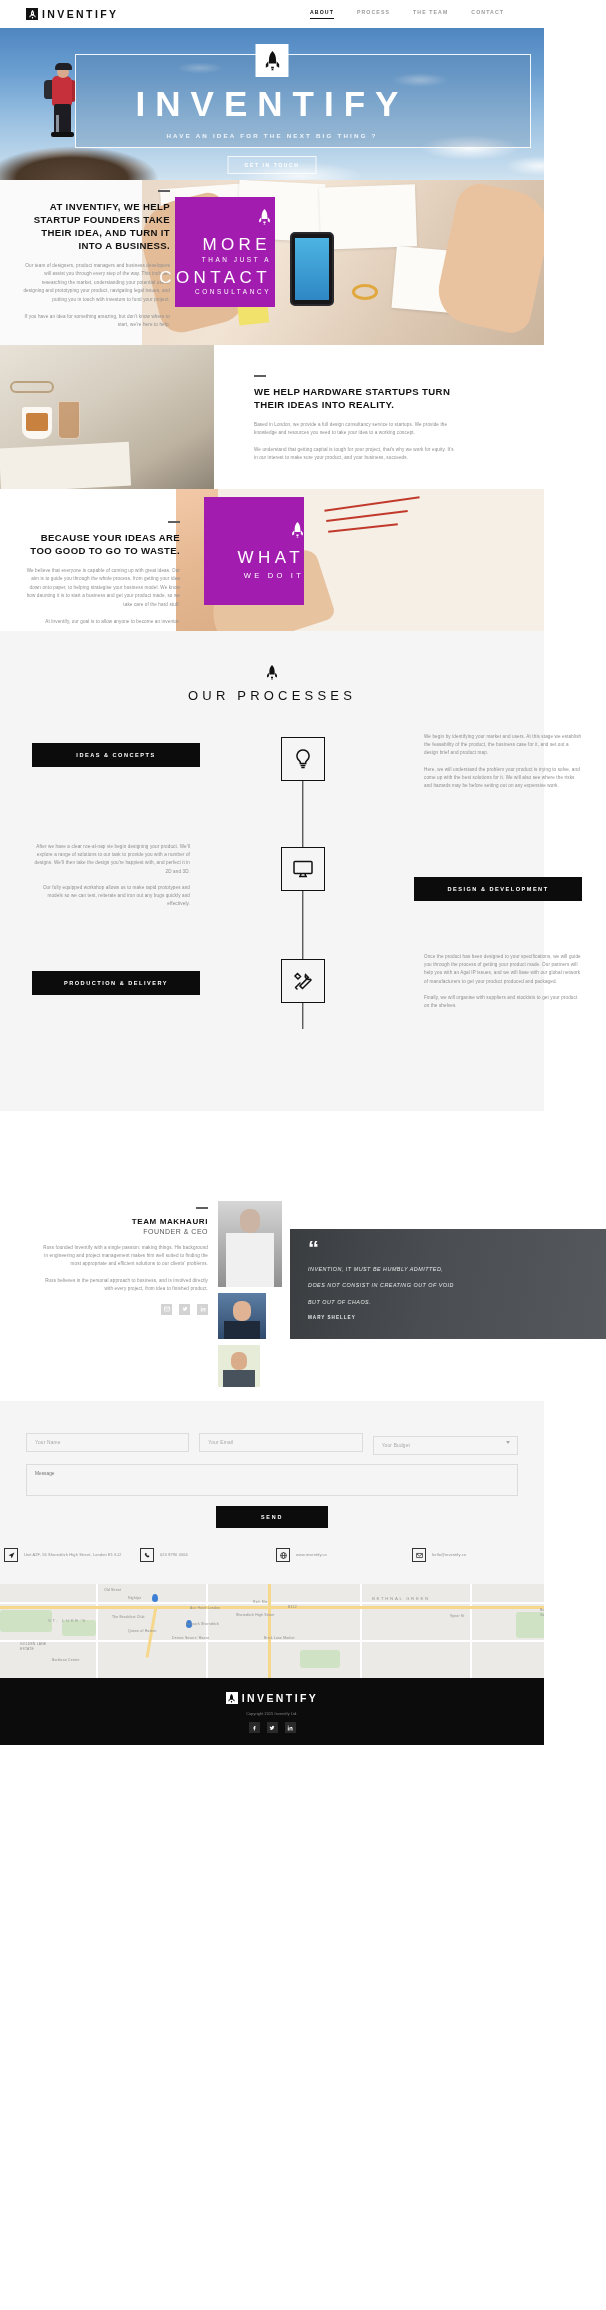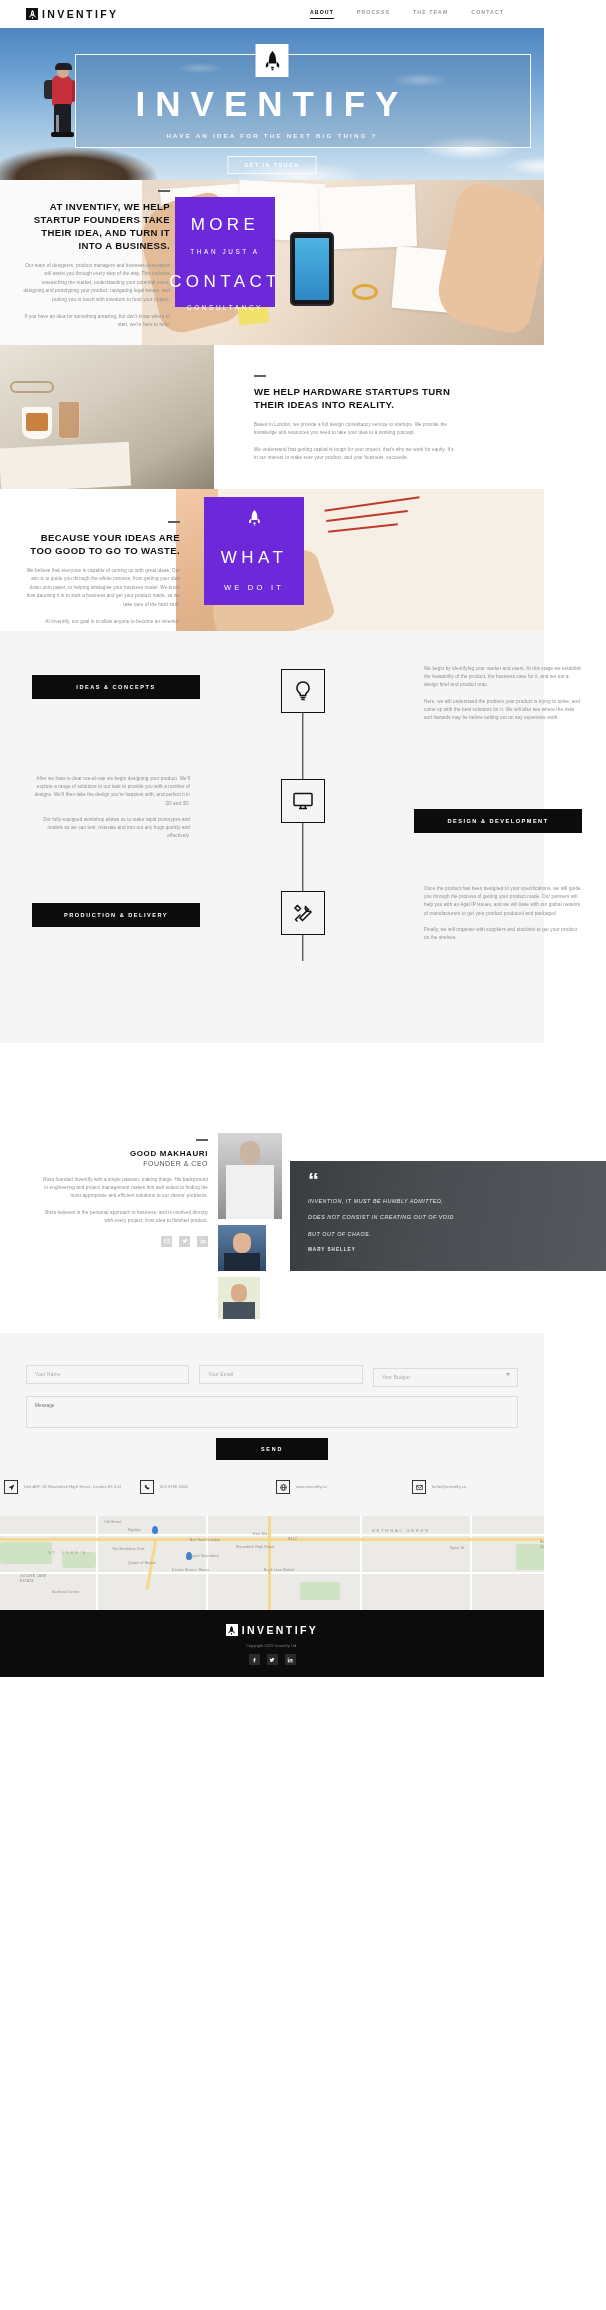--- a/index.html
+++ b/index.html
@@ -92,22 +92,22 @@
   .rule { width:12px; height:1.6px; background:#5f5f5f; display:block; }
   .h2 {
     font-size:9.6px; line-height:13px; font-weight:700; color:#111;
     letter-spacing:.35px; text-transform:uppercase;
   }
   .body-p {
     font-size:4.6px; line-height:8.6px; color:#8e8e8e; letter-spacing:.12px;
   }
   .body-p + .body-p { margin-top:8px; }
   .blackbox {
-    background:#6d28d9; color:#fff; display:flex; flex-direction:column;
-    align-items:center; justify-content:center; text-align:center;gap:12px;
+    background:#a21caf; color:#fff; display:flex; flex-direction:column;
+    align-items:flex-end; justify-content:center; text-align:center;
   }
   .blackbox svg { width:13px; height:16px; margin-bottom:9px; }
   .bb-big { font-size:17px; letter-spacing:4.4px; font-weight:400; line-height:1.25; }
   .bb-small { font-size:7.6px; letter-spacing:3.2px; font-weight:400; margin-top:3px; }
   .bb-xs { font-size:6.4px; letter-spacing:2.6px; font-weight:400; }
 
   
   .s1 { position:relative; height:165px; background:#fafafa; }
   .s1 .photo {
     position:absolute; right:0; top:0; width:402px; height:165px;
@@ -382,20 +382,26 @@
     <div class="blackbox box">
       <svg viewBox="0 0 14 18">
           <path fill="#fff" d="M7 0c2.2 2.1 3.2 5 3.2 8.2v3.1H3.8V8.2C3.8 5 4.8 2.1 7 0zM3.3 9.3 1 12v3.1l2.3-1.4zm7.4 0L13 12v3.1l-2.3-1.4zM5.8 14.2h2.4v1.6H5.8zM7 16.2c.6 0 1 .5 1 1.1H6c0-.6.4-1.1 1-1.1z"></path>
         </svg>
       <div class="bb-big">WHAT</div>
       <div class="bb-small">WE DO IT</div>
     </div>
   </div>
 
   <div class="proc">
+    <div class="sec-head">
+      <svg viewBox="0 0 14 18">
+          <path fill="#111" d="M7 0c2.2 2.1 3.2 5 3.2 8.2v3.1H3.8V8.2C3.8 5 4.8 2.1 7 0zM3.3 9.3 1 12v3.1l2.3-1.4zm7.4 0L13 12v3.1l-2.3-1.4zM5.8 14.2h2.4v1.6H5.8zM7 16.2c.6 0 1 .5 1 1.1H6c0-.6.4-1.1 1-1.1z"></path>
+        </svg>
+      <div class="sec-title">OUR PROCESSES</div>
+    </div>
 
     <div class="proc-wrap">
       <div class="proc-spine"></div>
 
       <div class="proc-row" style="padding-left:32px;height:96px">
         <div class="proc-label" style="margin-top:10px">IDEAS &amp; CONCEPTS</div>
         <div class="proc-icon" style="top:4px">
           <svg viewBox="0 0 24 24" fill="none" stroke="#111" stroke-width="1.5">
             <path d="M12 3a6 6 0 0 0-3.6 10.8c.6.5.9 1.1.9 1.8v.9h5.4v-.9c0-.7.3-1.3.9-1.8A6 6 0 0 0 12 3z"></path>
             <path d="M9.6 18.4h4.8M10.3 20.5h3.4"></path>
@@ -434,21 +440,21 @@
           <p class="body-p">Finally, we will organise with suppliers and stockists to get your product on the shelves.</p>
         </div>
       </div>
     </div>
   </div>
 
   <div class="team">
 
     <div class="team-bio">
       <span class="rule" style="margin-left:auto;margin-bottom:8px"></span>
-      <div class="team-name">GOOD MAKHAURI</div>
+      <div class="team-name">TEAM MAKHAURI</div>
       <div class="team-role">FOUNDER &amp; CEO</div>
       <p class="body-p">Russ founded Inventify with a single passion: making things. His background in engineering and project management makes him well suited to finding the most appropriate and efficient solutions to our clients' problems.</p>
       <p class="body-p">Russ believes in the personal approach to business, and is involved directly with every project, from idea to finished product.</p>
       <div class="team-social">
         <span class="soc">
             <svg viewBox="0 0 12 12">
               <path d="M1 2h10v8H1z" fill="none" stroke="#fff" stroke-width="1.4"></path>
               <path d="M1 2.5 6 6.5 11 2.5" fill="none" stroke="#fff" stroke-width="1.4"></path>
             </svg>
           </span>

